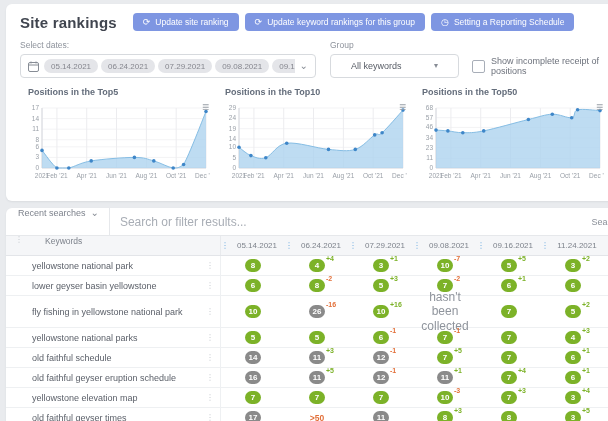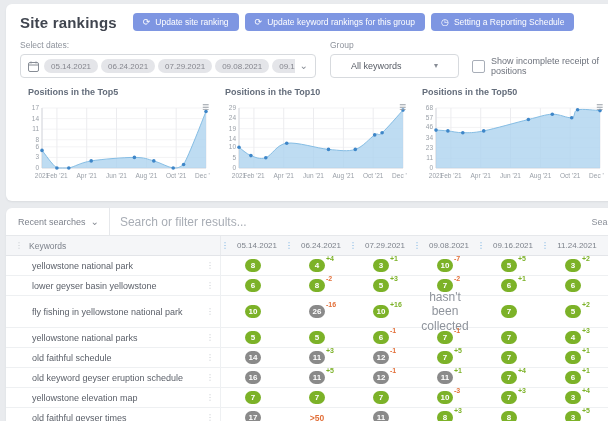--- a/index.html
+++ b/index.html
@@ -38,29 +38,29 @@
   
   .charts{display:flex;margin-top:9px;}
   .chart-panel{width:197px;}
   .chart-title{font-size:9px;font-weight:bold;color:#646d7b;padding-left:8px;}
   .chart-body{position:relative;margin-top:3px;}
   .burger{position:absolute;top:1px;right:8px;color:#9aa0a8;font-size:12px;line-height:1;cursor:pointer;font-weight:bold;}
   .tick{font-size:6.5px;fill:#9aa0a8;}
 
   
   .searchbar{height:27px;border-bottom:1px solid #e6e8eb;display:flex;align-items:center;padding:0 0 0 12px;}
-  .recent{font-size:9px;color:#7d828c;display:flex;gap:5px;align-items:center;padding-right:10px;
+  .recent{font-size:9px;color:#7d828c;display:flex;gap:5px;padding-right:10px;
           border-right:1px solid #e6e8eb;height:100%;cursor:pointer;}
   .search-input{border:none;outline:none;flex:1;font-size:12px;padding-left:10px;color:#565b64;background:transparent;font-family:inherit;}
   .search-input::placeholder{color:#a8adb5;}
   .search-btn{font-size:9px;color:#8a8f98;margin-left:auto;padding-right:8px;cursor:pointer;}
 
   
   .thead{height:19px;background:#f5f6f8;border-bottom:1px solid #e3e5e9;display:flex;align-items:center;}
-  .th-kw{width:215px;height:100%;display:flex;gap:6px;align-items:center;padding-left:9px;font-size:8.5px;
+  .th-kw{width:215px;height:100%;display:flex;gap:22px;align-items:flex-start;padding-left:9px;font-size:8.5px;
          color:#7d828b;border-right:1px solid #e8eaed;box-sizing:border-box;}
   .th-date{width:64px;display:flex;align-items:center;font-size:8px;color:#7d828b;}
   .th-date .dots{color:#6aa9e0;}
   .th-date .th-date-label{flex:1;text-align:center;}
   .dots{font-size:8px;line-height:1;color:#c3c7cd;cursor:pointer;}
   .tr{display:flex;height:19px;border-bottom:1px solid #eef0f2;align-items:stretch;}
   .tr.tall{height:31px;}
   .kw-cell{width:215px;display:flex;align-items:center;border-right:1px solid #eef0f2;padding-left:26px;padding-right:6px;box-sizing:border-box;}
   .kw-text{flex:1;font-size:9px;color:#5a5f68;white-space:nowrap;overflow:hidden;}
   .td{width:64px;position:relative;display:flex;align-items:center;justify-content:center;}
@@ -461,21 +461,21 @@
             <div class="td">
               <span class="badge green">7</span>
             </div>
             <div class="td">
               <span class="badge green">6</span>
               <sup class="delta up">+1</sup>
             </div>
           </div>
           <div class="tr">
             <div class="kw-cell">
-              <span class="kw-text">old keyword geyser eruption schedule</span>
+              <span class="kw-text">old faithful geyser eruption schedule</span>
               <span class="dots">⋮</span>
             </div>
             <div class="td">
               <span class="badge gray">16</span>
             </div>
             <div class="td">
               <span class="badge gray">11</span>
               <sup class="delta up">+5</sup>
             </div>
             <div class="td">

